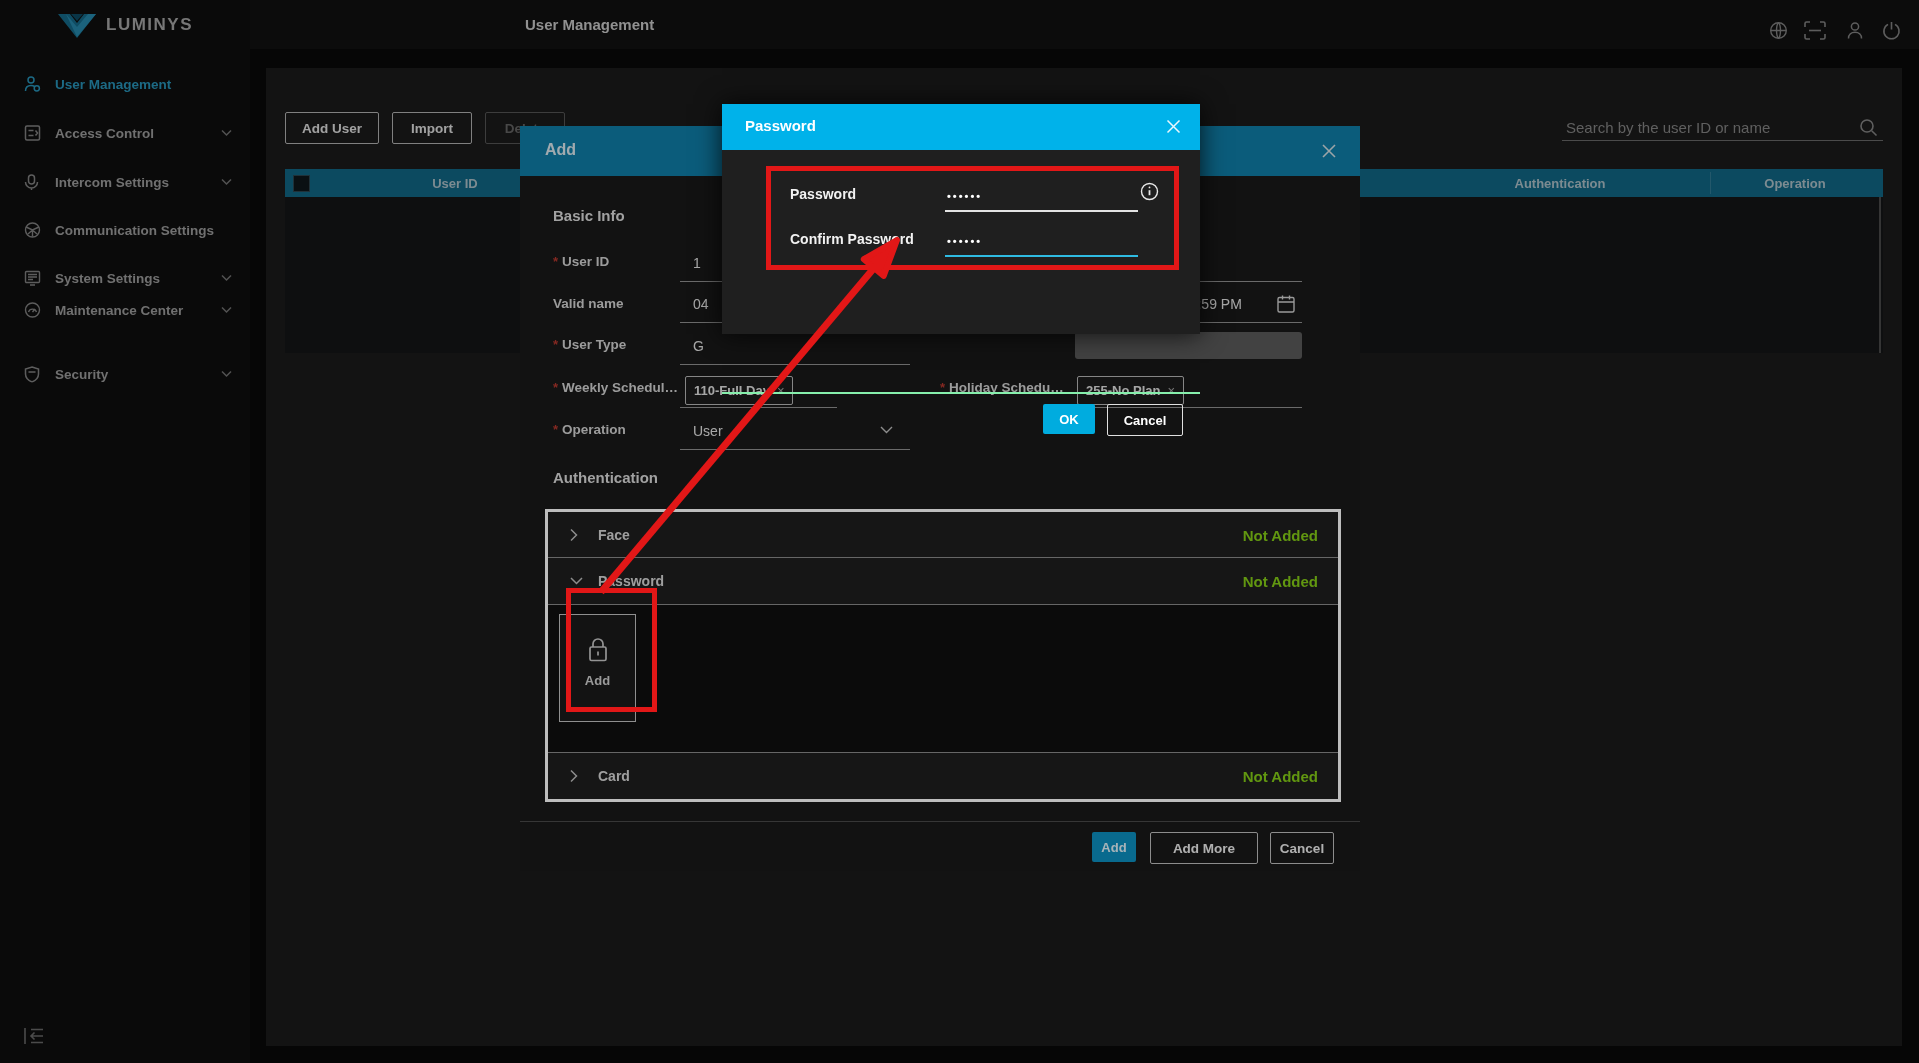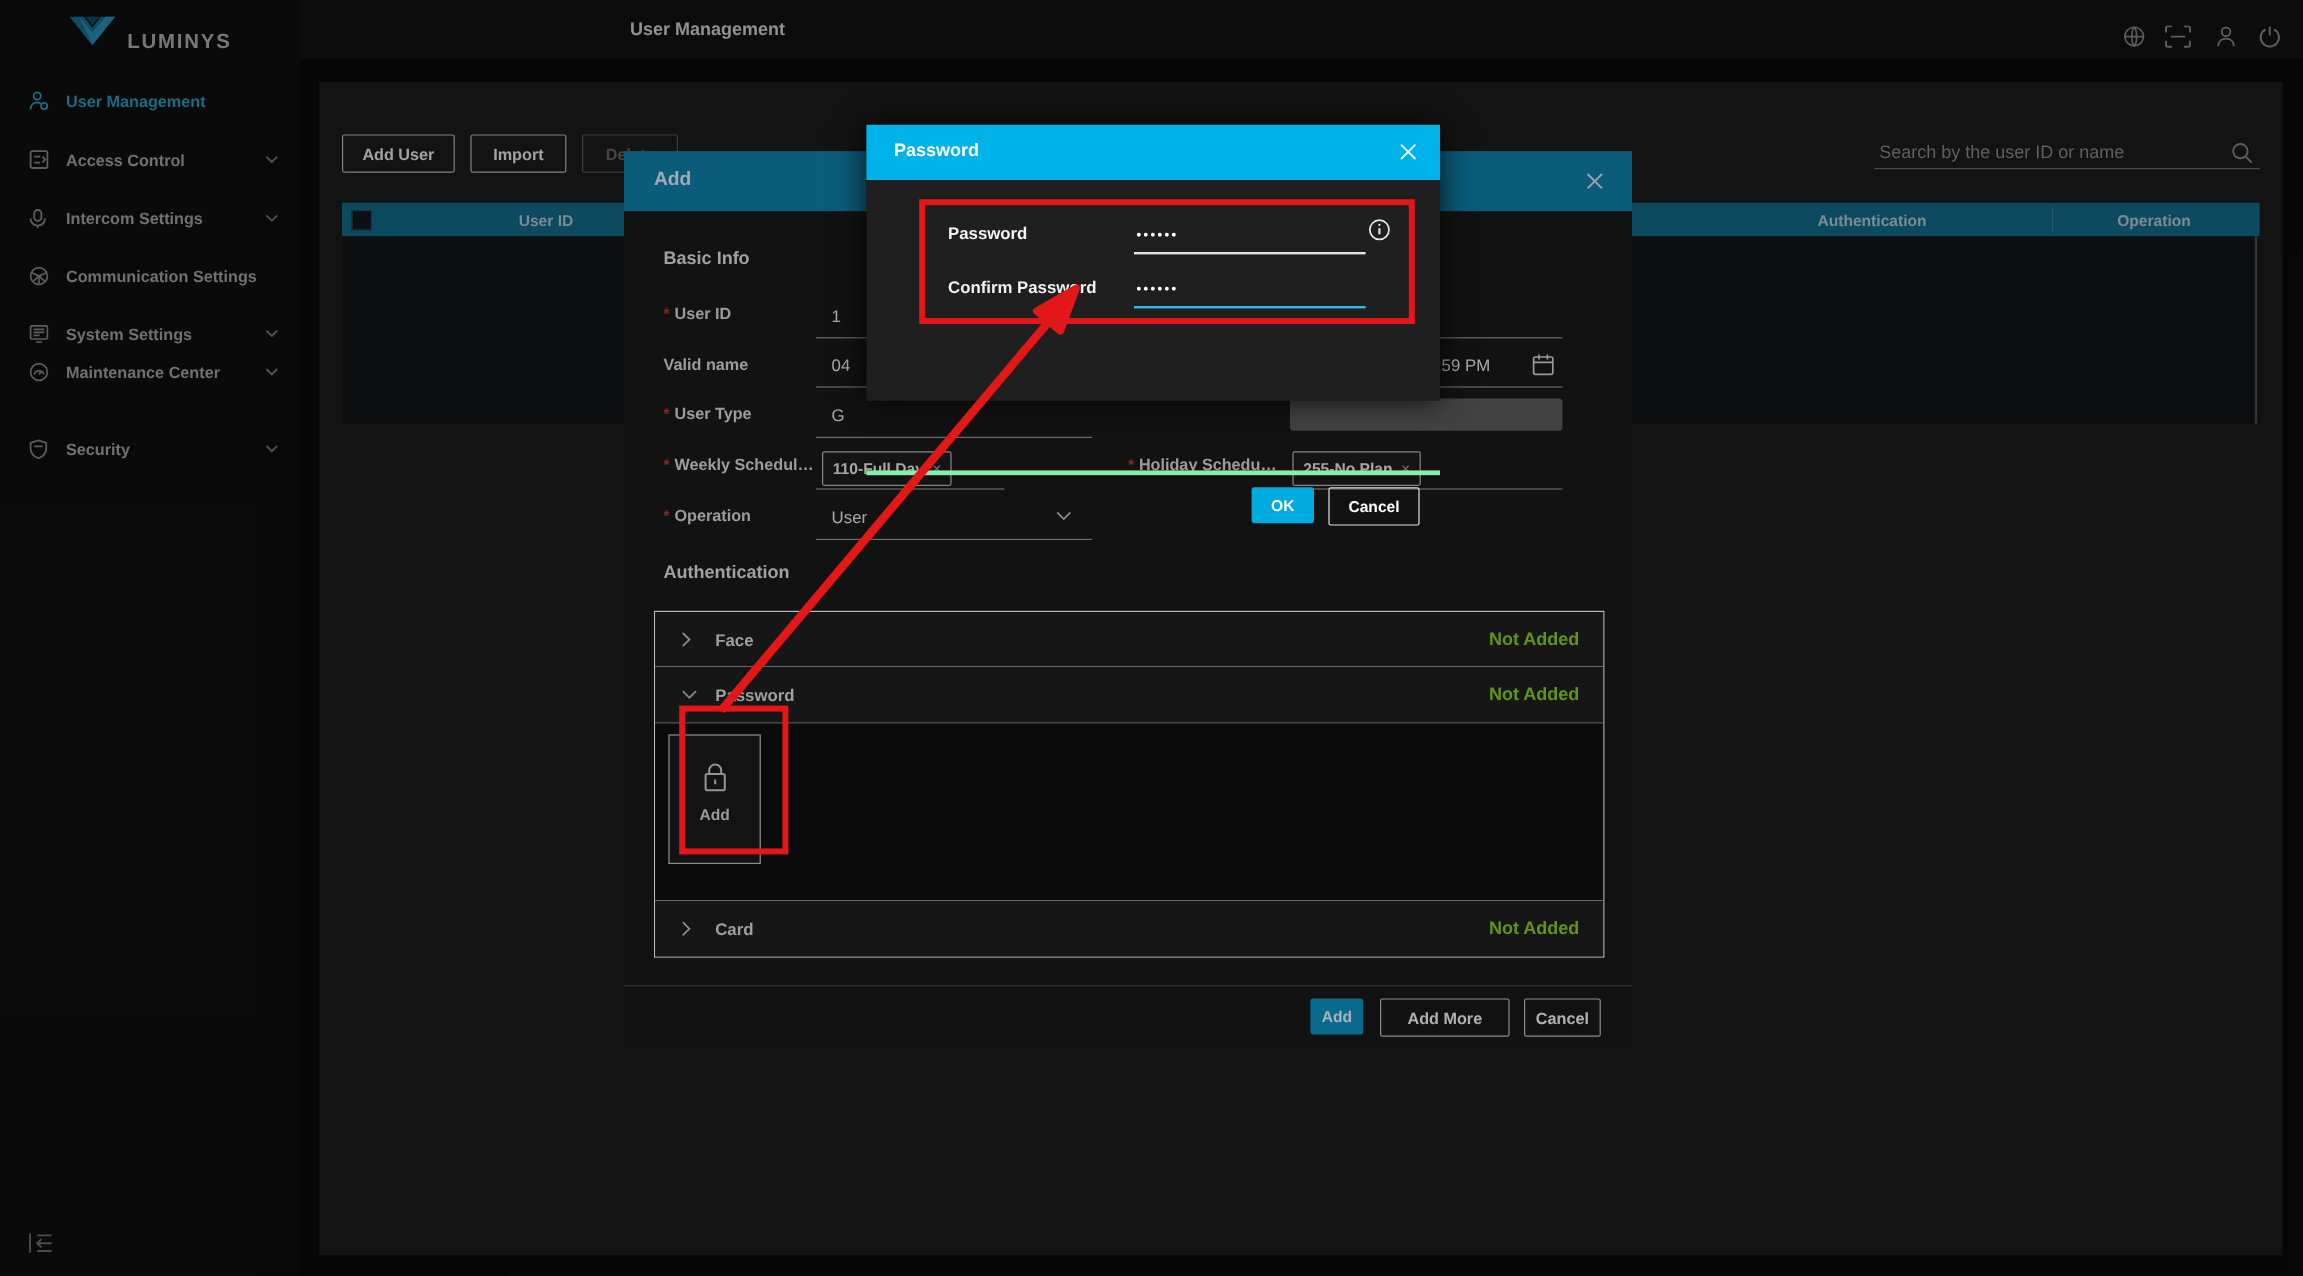--- a/index.html
+++ b/index.html
@@ -36,37 +36,37 @@
   #add-modal-header{left:0;top:0;width:840px;height:50px;background:#0f7ca6;}
   .modal-title{font-size:16px;font-weight:bold;color:#d9e6ec;}
   .fld-label{font-size:13.5px;font-weight:bold;color:#d2d2d2;white-space:nowrap;}
   .req{color:#b4372e;font-size:13px;font-weight:bold;margin-right:4px;}
   .fld-value{font-size:14px;color:#e2e2e2;white-space:nowrap;}
   .ul{height:1px;background:#909090;}
   .sec-head{font-size:15px;font-weight:bold;color:#dadada;}
   .tag{display:flex;align-items:center;gap:7px;border:1px solid #b5b5b5;border-radius:2px;
        padding:0 8px;height:27px;font-size:13px;font-weight:bold;color:#e0e0e0;background:#1c1c1c;white-space:nowrap;}
   .tag .x{color:#9f9f9f;font-weight:normal;font-size:13px;cursor:pointer;}
-  #accordion{left:25px;top:383px;width:790px;border:1px solid #ffffff;}
+  #accordion{left:25px;top:383px;width:790px;border:3px solid #ffffff;}
   .acc-row{position:relative;height:45px;background:#1e1e1e;border-bottom:1px solid #8a8a8a;cursor:pointer;}
   .acc-row:last-child{border-bottom:none;}
   .acc-label{position:absolute;left:50px;top:50%;transform:translateY(-50%);font-size:14px;font-weight:bold;color:#d6d6d6;}
   .acc-status{position:absolute;right:20px;top:50%;transform:translateY(-50%);font-size:15px;font-weight:bold;color:#84cc16;}
   .acc-chev{position:absolute;left:22px;top:50%;transform:translateY(-50%);}
   #acc-panel{position:relative;height:147px;background:#101010;border-bottom:1px solid #8a8a8a;}
   #add-tile{position:absolute;left:11px;top:9px;width:75px;height:106px;border:1px solid #c2c2c2;background:#1a1a1a;cursor:pointer;}
   #add-tile .t-label{position:absolute;left:0;right:0;top:58px;text-align:center;font-size:13px;font-weight:bold;color:#d0d0d0;}
   .btn-teal{display:flex;align-items:center;justify-content:center;background:#0d8fc0;border-radius:2px;
     color:#e2f2f9;font-size:13px;font-weight:bold;cursor:pointer;}
   
   #pw-modal{left:722px;top:104px;width:478px;height:230px;background:#1f1f1f;z-index:60;box-shadow:0 0 24px rgba(0,0,0,0.8);}
   #pw-header{left:0;top:0;width:478px;height:46px;background:#00b2ea;}
   .pw-label{font-size:14px;font-weight:bold;color:#f2f2f2;white-space:nowrap;}
   .pw-dots{font-size:11px;font-weight:bold;letter-spacing:2px;color:#ffffff;}
-  #pw-footer{left:0;top:288px;width:478px;height:46px;border-top:4px solid #86efac;}
+  #pw-footer{left:0;top:288px;width:478px;height:46px;border-top:2px solid #86efac;}
   .btn-cyan{display:flex;align-items:center;justify-content:center;background:#00acdf;border-radius:2px;
     color:#ffffff;font-size:13px;font-weight:bold;cursor:pointer;}
   .btn-white-outline{display:flex;align-items:center;justify-content:center;border:1px solid #e0e0e0;border-radius:2px;
     color:#ffffff;font-size:13px;font-weight:bold;background:transparent;cursor:pointer;}
   
   .anno{border:5px solid #e21717;box-sizing:border-box;z-index:70;pointer-events:none;}
   #arrow-layer{left:0;top:0;z-index:70;pointer-events:none;}
 </style>
 </head>
 <body>
@@ -102,21 +102,21 @@
   </div>
 
   <div id="sidebar" class="ab">
     <div class="ab" style="left:56px;top:10px">
       <svg width="42" height="32" viewBox="0 0 42 32" fill="none">
         <polygon points="2,4 14,4 21,13 28,4 40,4 21,28" fill="#177192"></polygon>
         <polygon points="10,4 21,17 32,4 40,4 21,27" fill="#2b97bd" opacity="0.85"></polygon>
         <polygon points="15,4 21,11 27,4" fill="#0e4f69"></polygon>
       </svg>
     </div>
-    <div class="ab brand-text" style="left:106px;top:25px">LUMINYS</div>
+    <div class="ab brand-text" style="left:106px;top:15px">LUMINYS</div>
 
     <div class="side-item active ab" style="top:66px">
       <span class="s-icon">
         <svg width="17" height="17" viewBox="0 0 17 17" fill="none" stroke="#2a9cc4" stroke-width="1.5">
           <circle cx="7" cy="4.5" r="3"></circle>
             <path d="M1.5 15.5c0-3.6 2.4-5.6 5.5-5.6 1.4 0 2.7.4 3.7 1.2"></path>
             <circle cx="12.8" cy="12.8" r="2.6"></circle>
         </svg>
       </span>
       <span class="s-label">User Management</span>

